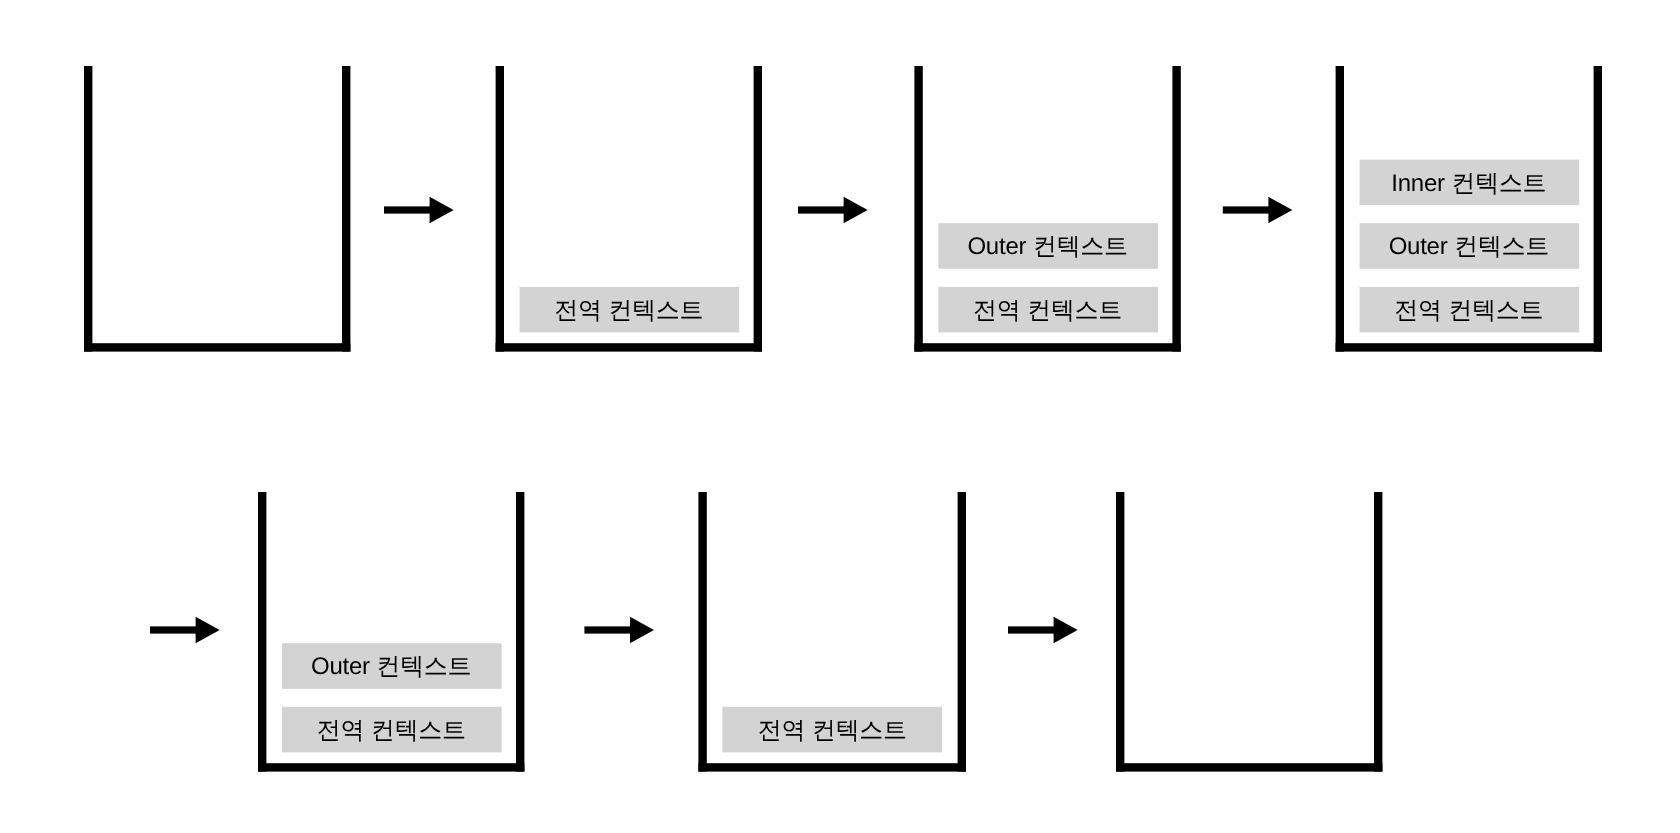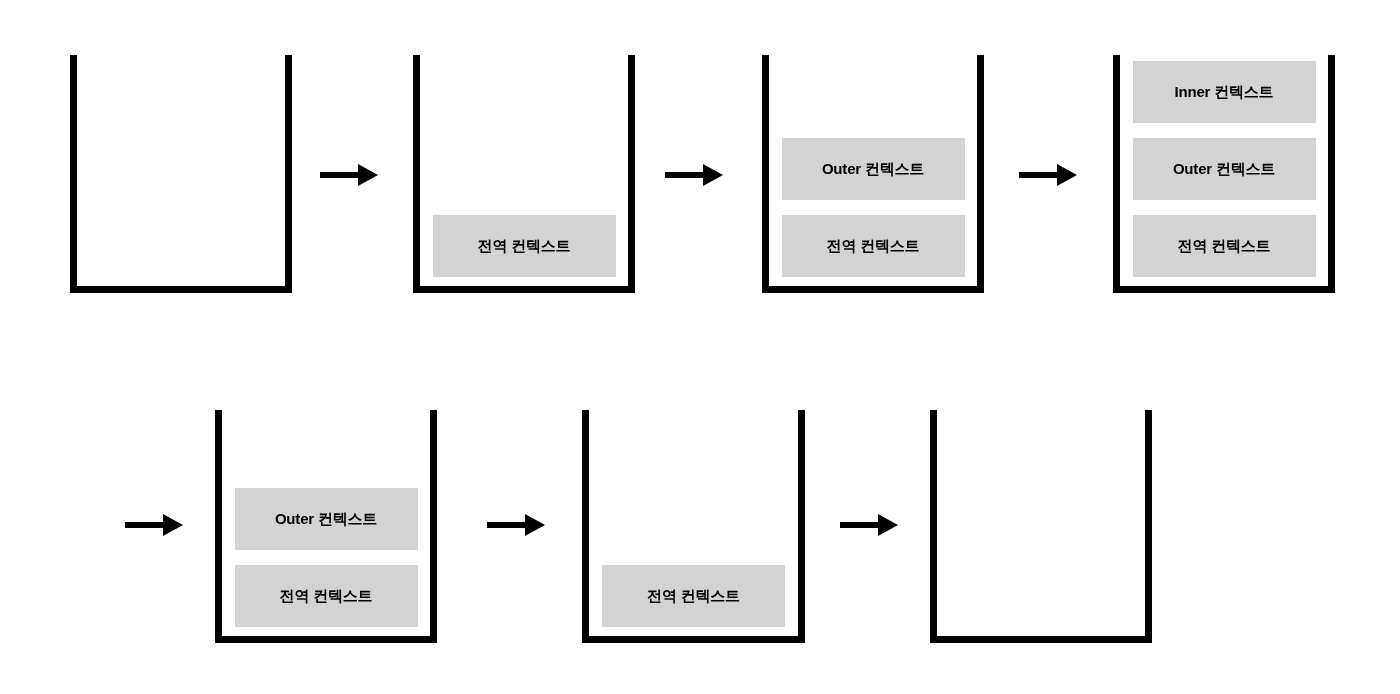--- a/index.html
+++ b/index.html
@@ -34,28 +34,28 @@
     flex-direction: column;
     justify-content: flex-end;
     align-items: center;
     padding-bottom: 9px;
   }
 
   
   .frame {
     box-sizing: border-box;
     width: 183px;
-    height: 62px;
+    height: 38px;
     background: #d3d3d3;
     color: #000000;
     display: flex;
     align-items: center;
     justify-content: center;
-    font-size: 15px;
-    font-weight: bold;
+    font-size: 20px;
+    font-weight: normal;
     letter-spacing: -0.2px;
     white-space: nowrap;
     margin-top: 15px;
   }
   .frame:first-child { margin-top: 0; }
 
   
   .arrow {
     position: absolute;
     width: 58px;

